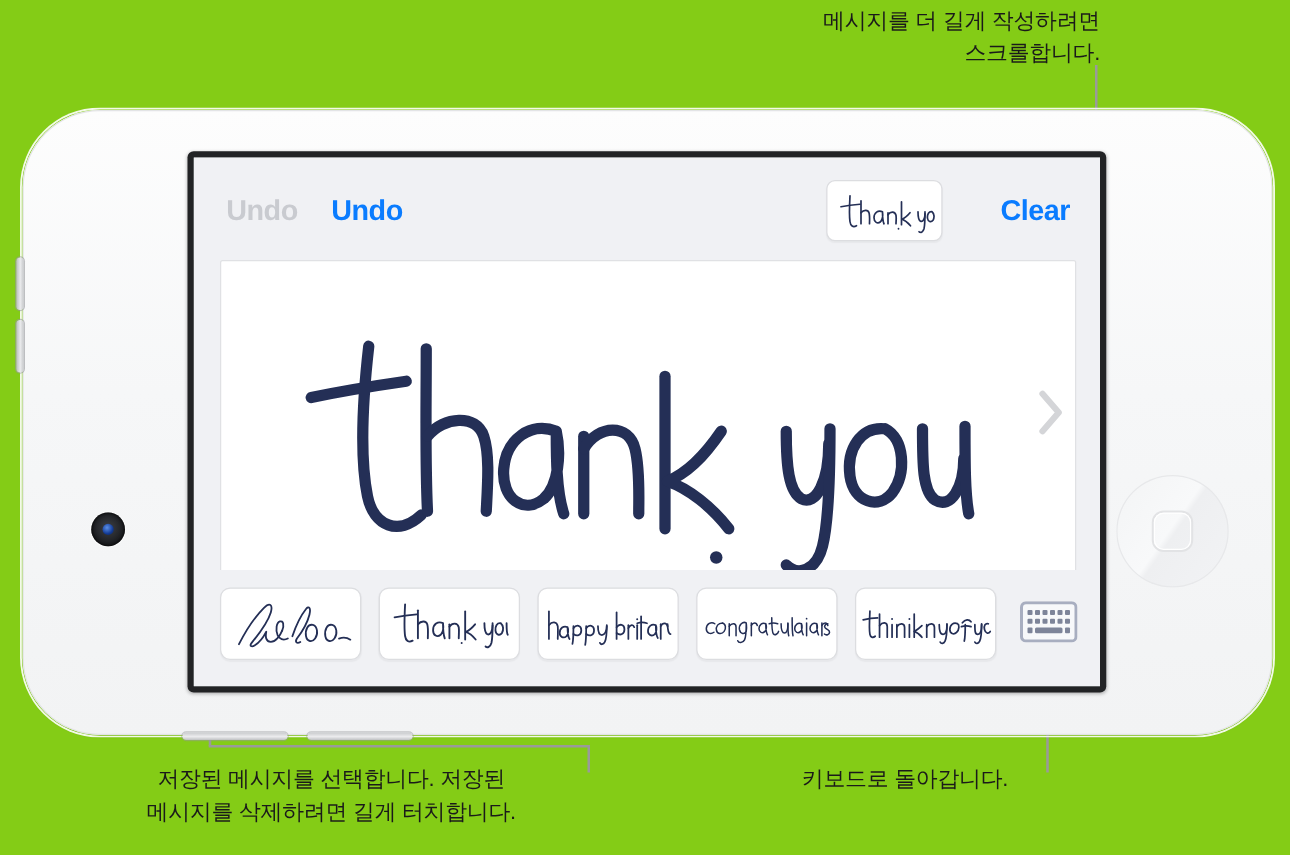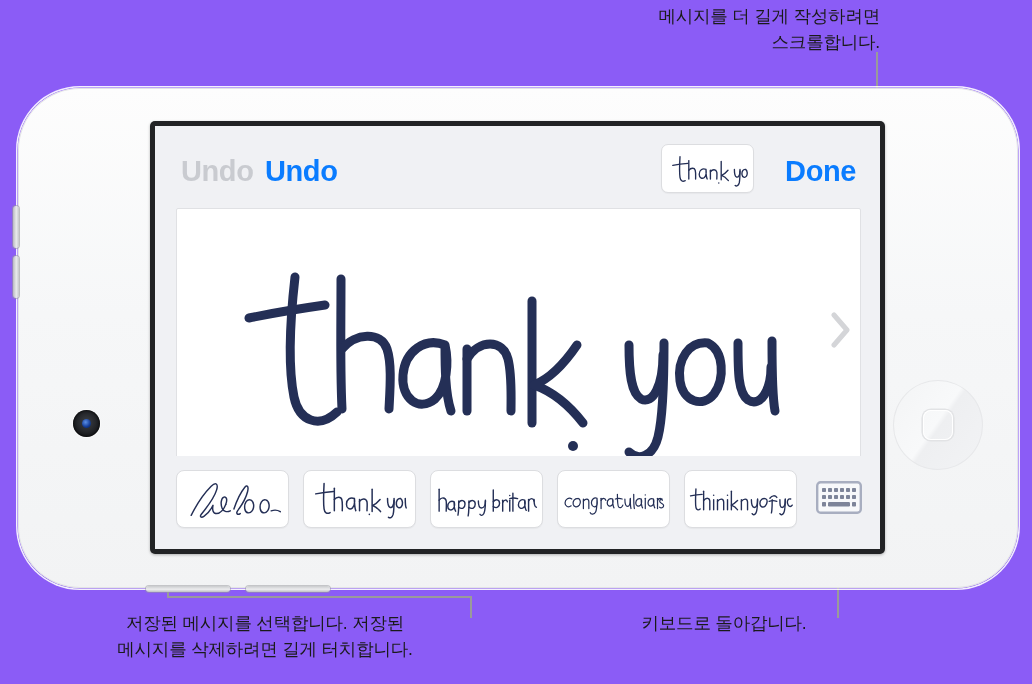--- a/index.html
+++ b/index.html
@@ -9,21 +9,21 @@
   }
   body {
     font-family: "Liberation Sans", "DejaVu Sans", sans-serif;
     -webkit-font-smoothing: antialiased;
   }
   #stage {
     position: relative;
     width: 1032px;
     height: 684px;
     overflow: hidden;
-    background: #8b5cf6;
+    background: #84cc16;
   }
 
   
   .caption {
     position: absolute;
     color: #1a1a1a;
     font-size: 17.5px;
     line-height: 26px;
     letter-spacing: -0.2px;
     white-space: pre-line;
@@ -171,21 +171,21 @@
   
   #toolbar {
     position: absolute;
     left: 0; top: 0;
     width: 100%;
     height: 82px;
     background: #f0f1f4;
   }
   .tb-btn {
     position: absolute;
-    font-size: 29px;
+    font-size: 23px;
     font-weight: 600;
     letter-spacing: -0.4px;
     top: 29px;
   }
   #btn-undo { left: 26px; color: #c9cbd0; }
   #btn-clear { left: 110px; color: #0a7cff; }
   #btn-done { right: 24px; color: #0a7cff; }
 
   #preview-thumb {
     position: absolute;
@@ -325,21 +325,21 @@
                 <path d="M166,46 C166,56 167,63 171,65 C176,67 180,60 180,50"></path>
                 <path d="M180,46 C180,60 180,72 178,80 C176,87 171,89 168,86"></path>
                 <path d="M194,46 C188,45 184,51 185,59 C186,66 192,68 196,63 C199,58 199,50 194,46"></path>
                 <path d="M204,46 C204,56 204,63 207,66 C211,69 215,63 215,55"></path>
                 <path d="M215,46 C215,56 215,64 216,70"></path>
                 <circle cx="127" cy="80" r="1.8" fill="#242f56" stroke="none"></circle>
               </g>
             </svg>
           </div>
 
-          <div class="tb-btn" id="btn-done">Done</div>
+          <div class="tb-btn" id="btn-done">Clear</div>
         </div>
 
         <div id="canvas-area">
           <svg id="canvas-ink" viewBox="0 0 683 248" preserveAspectRatio="none" aria-hidden="true">
             <g class="ink" stroke-width="9">
 
               <path d="M72,109 C96,104 120,100 148,96"></path>
               <path d="M118,68 C113,112 111,158 117,188 C122,212 142,220 160,203"></path>
 
               <path d="M164,70 C164,118 163,160 165,200"></path>

